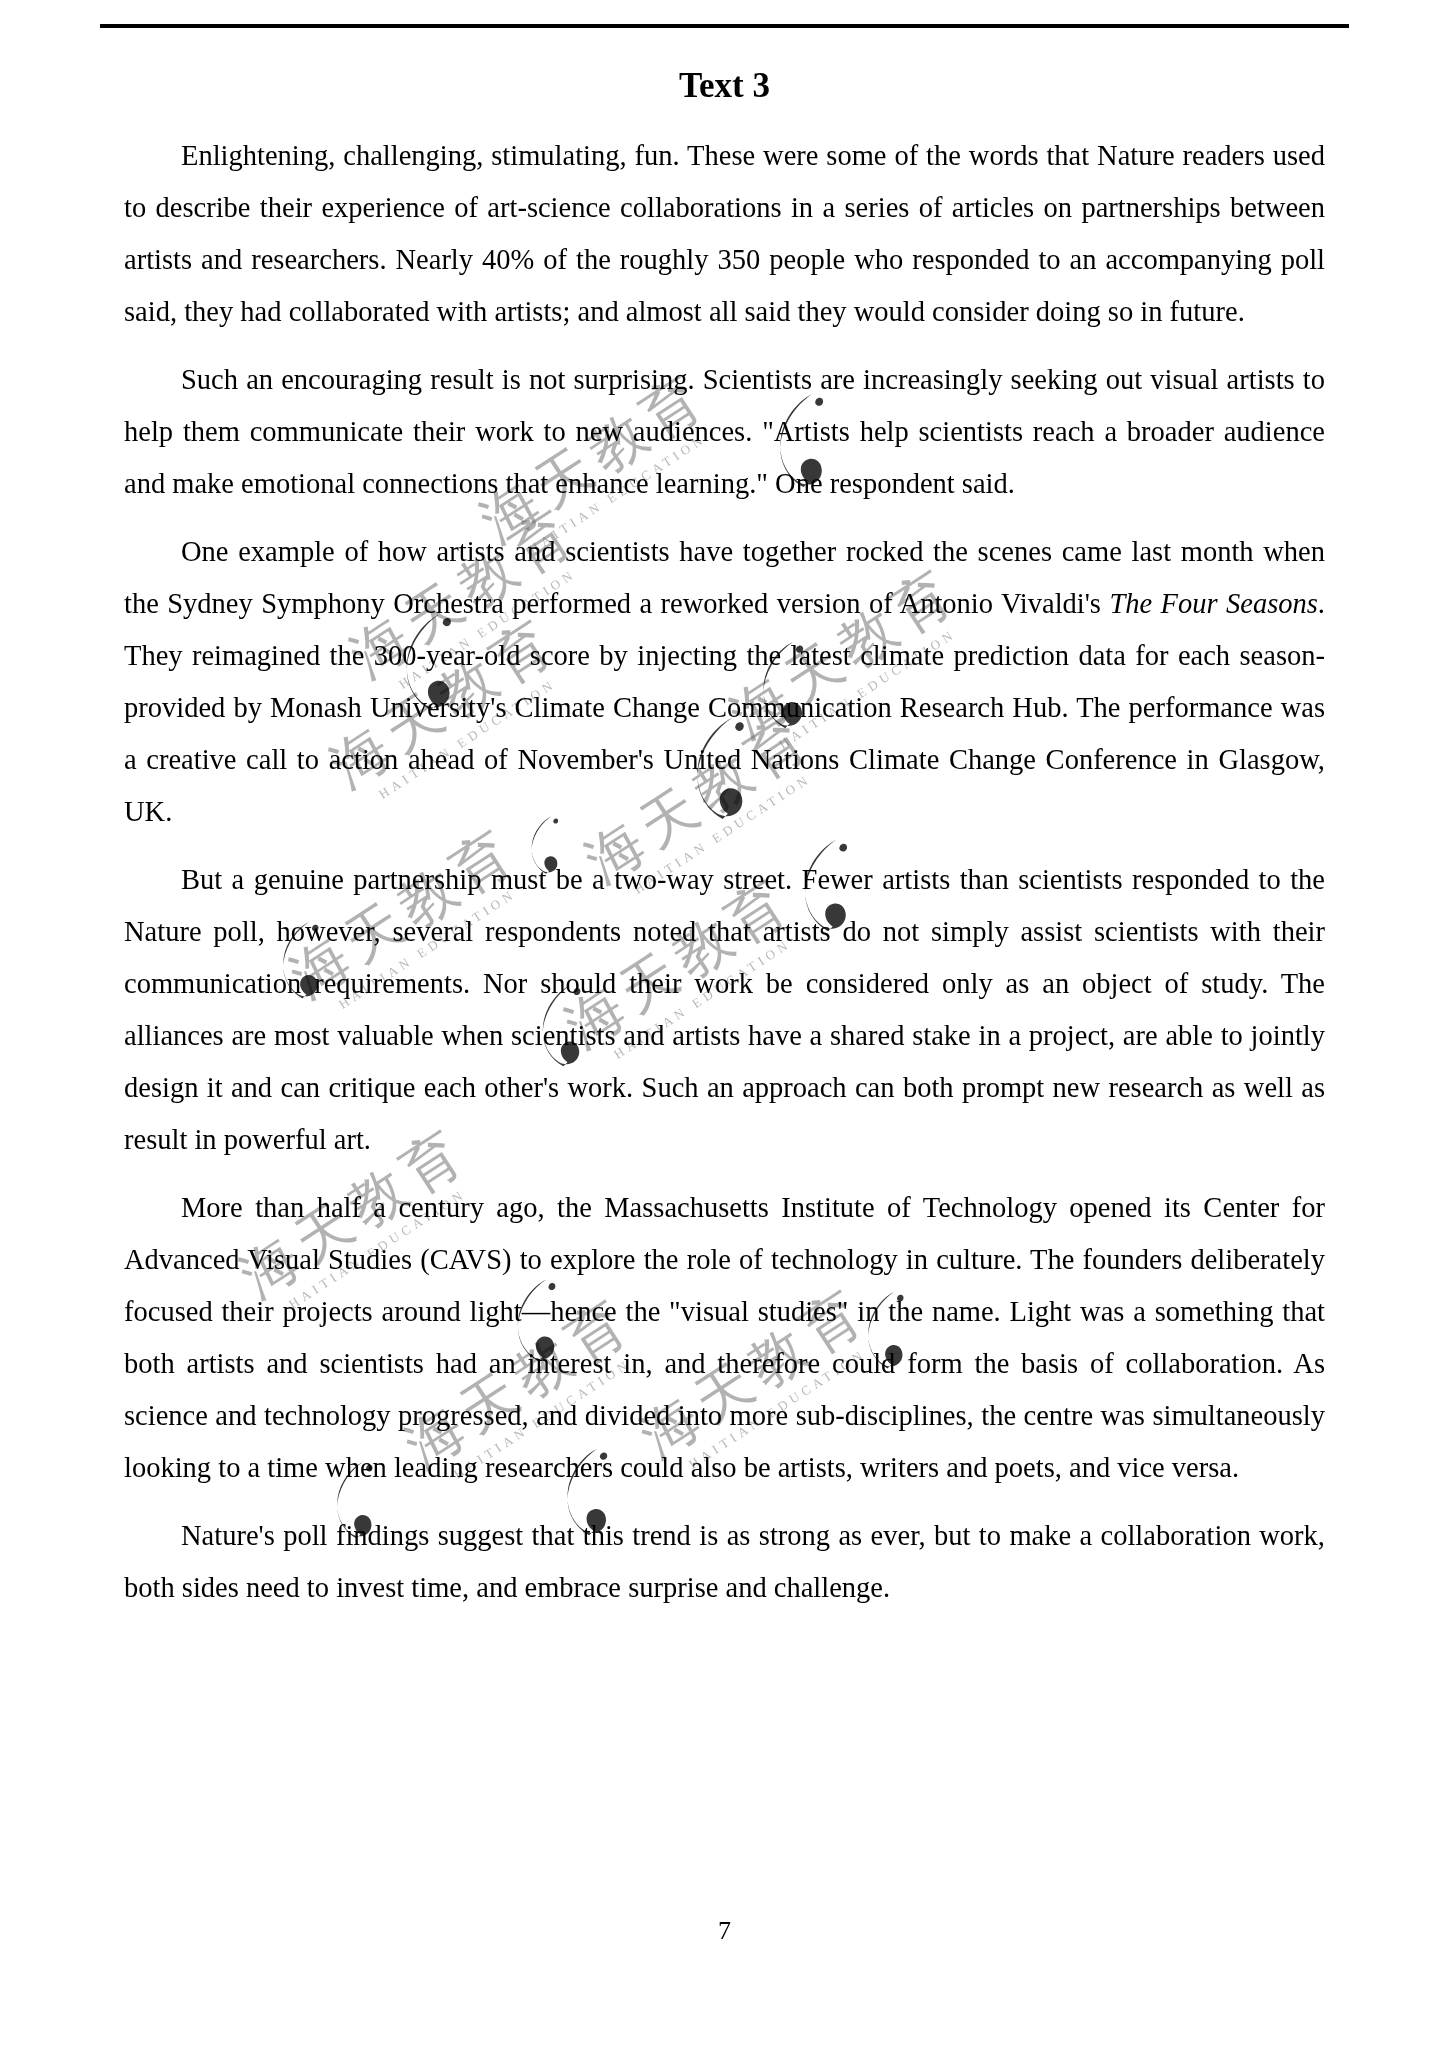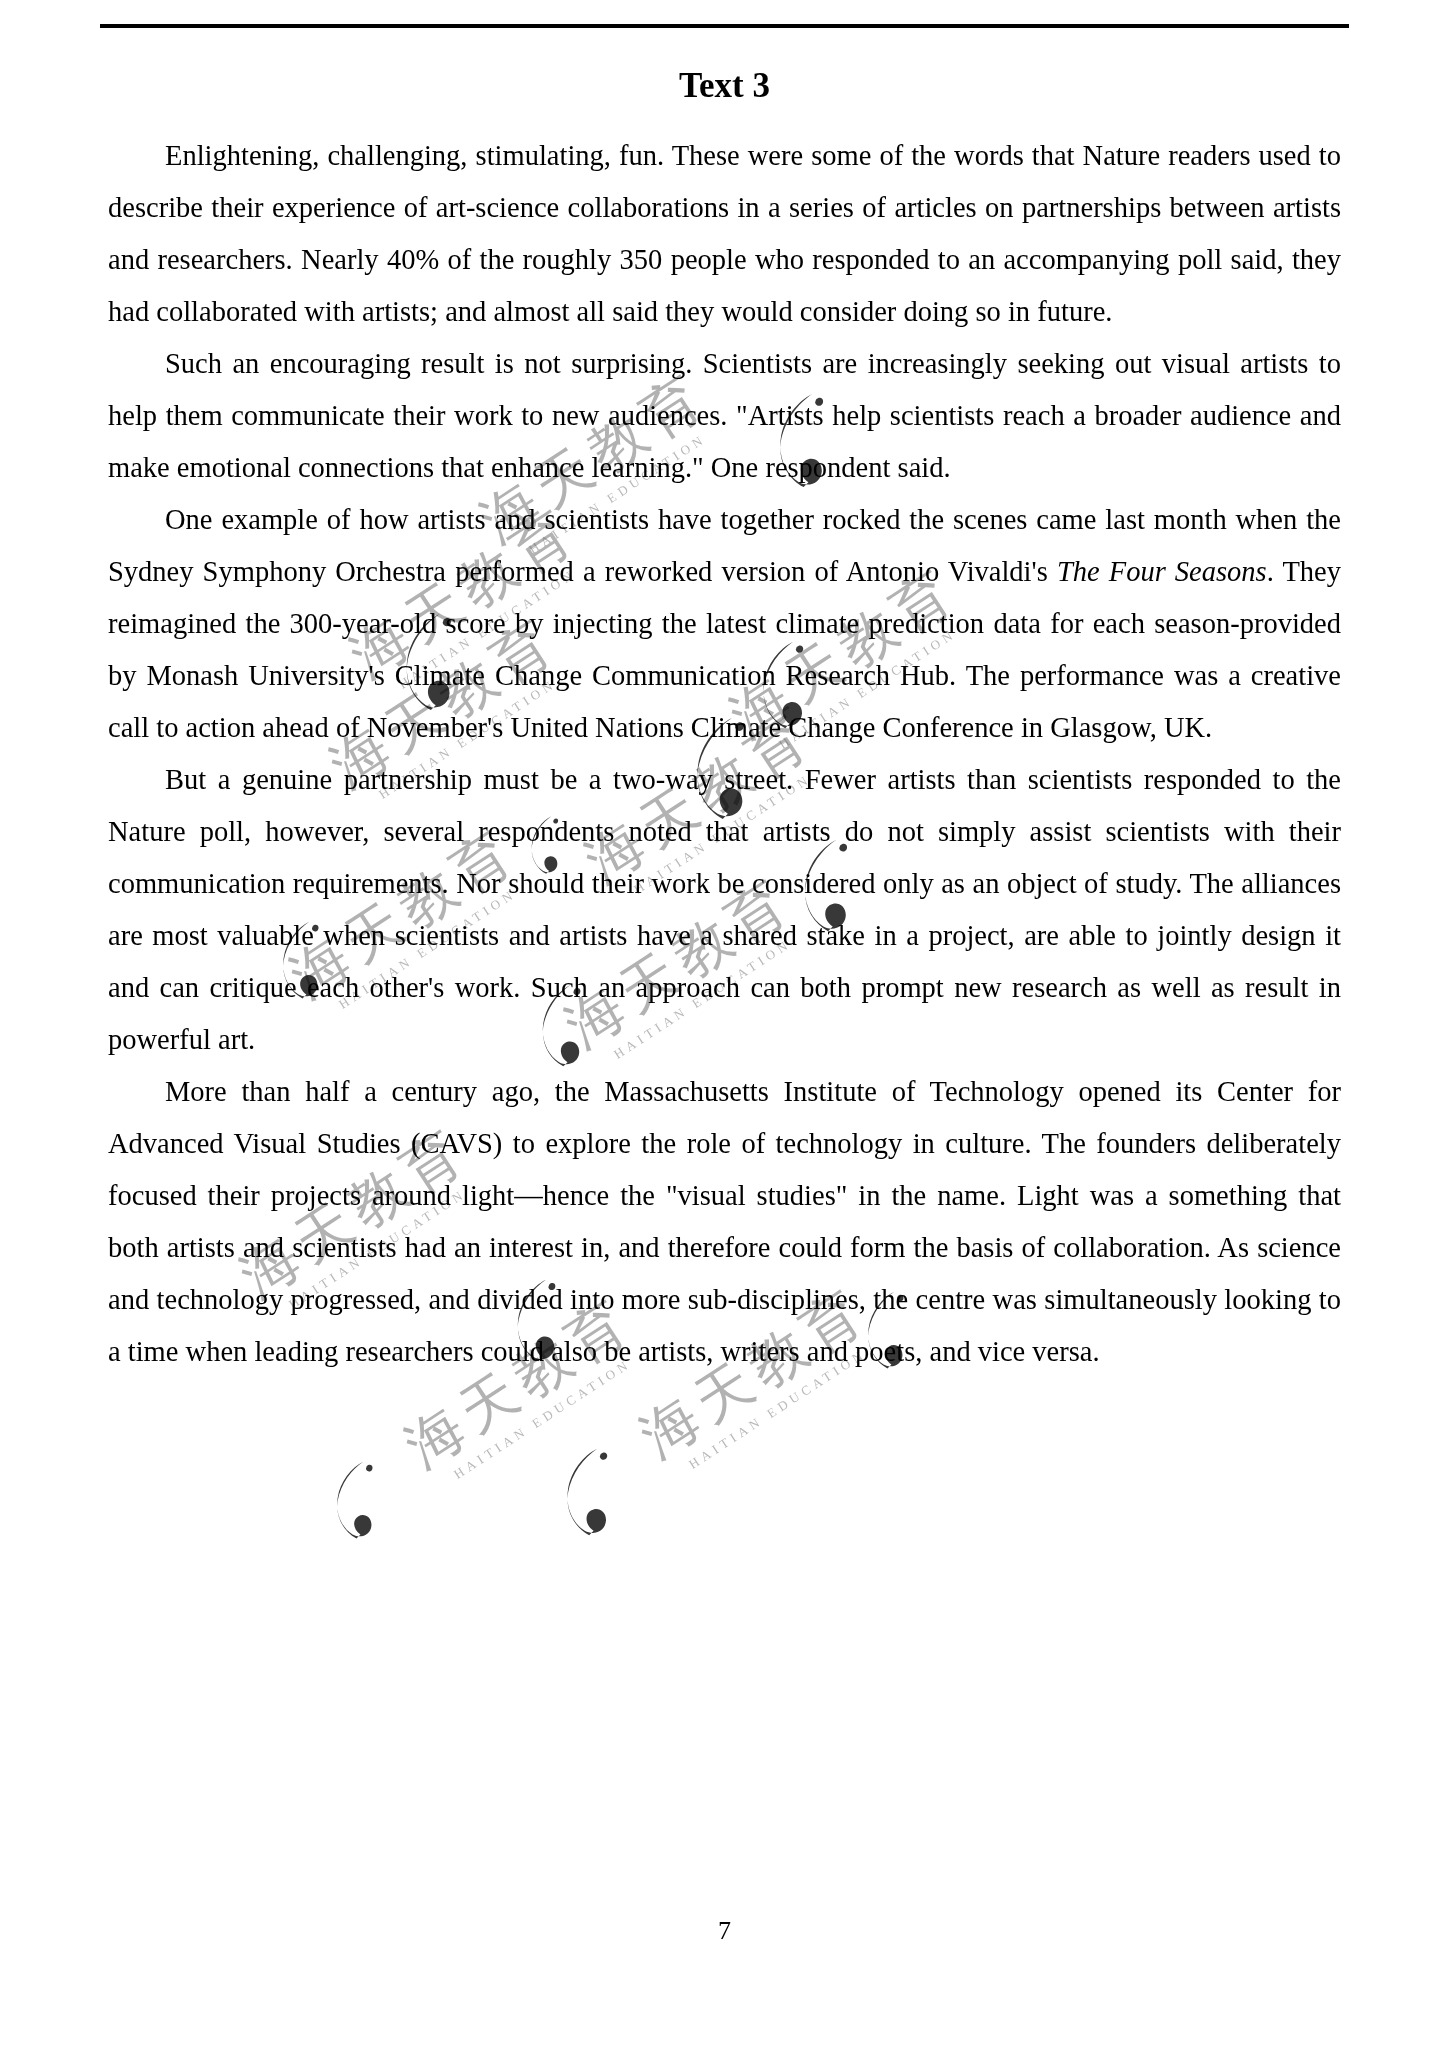--- a/index.html
+++ b/index.html
@@ -26,21 +26,21 @@
     background:#000;
   }
   .text3-title{
     margin-top:38px;
     text-align:center;
     font-size:35px;
     font-weight:bold;
   }
   .body-text{margin-top:24px;}
   .body-text p{
-    margin:0;
+    margin:16px;
     font-size:28.5px;
     line-height:52px;
     text-align:justify;
     text-indent:2em;
   }
   .italic{font-style:italic;}
   .page-number{
     position:absolute;
     bottom:102px;left:0;right:0;
     text-align:center;
@@ -84,20 +84,21 @@
     <div class="divider"></div>
 
     <div class="text3-title">Text 3</div>
 
     <div class="body-text">
       <p>Enlightening, challenging, stimulating, fun. These were some of the words that Nature readers used to describe their experience of art-science collaborations in a series of articles on partnerships between artists and researchers. Nearly 40% of the roughly 350 people who responded to an accompanying poll said, they had collaborated with artists; and almost all said they would consider doing so in future.</p>
       <p>Such an encouraging result is not surprising. Scientists are increasingly seeking out visual artists to help them communicate their work to new audiences. "Artists help scientists reach a broader audience and make emotional connections that enhance learning." One respondent said.</p>
       <p><span>One example of how artists and scientists have together rocked the scenes came last month when the Sydney Symphony Orchestra performed a reworked version of Antonio Vivaldi's </span><span class="italic">The Four Seasons</span><span>. They reimagined the 300-year-old score by injecting the latest climate prediction data for each season-provided by Monash University's Climate Change Communication Research Hub. The performance was a creative call to action ahead of November's United Nations Climate Change Conference in Glasgow, UK.</span></p>
       <p>But a genuine partnership must be a two-way street. Fewer artists than scientists responded to the Nature poll, however, several respondents noted that artists do not simply assist scientists with their communication requirements. Nor should their work be considered only as an object of study. The alliances are most valuable when scientists and artists have a shared stake in a project, are able to jointly design it and can critique each other's work. Such an approach can both prompt new research as well as result in powerful art.</p>
       <p>More than half a century ago, the Massachusetts Institute of Technology opened its Center for Advanced Visual Studies (CAVS) to explore the role of technology in culture. The founders deliberately focused their projects around light—hence the "visual studies" in the name. Light was a something that both artists and scientists had an interest in, and therefore could form the basis of collaboration. As science and technology progressed, and divided into more sub-disciplines, the centre was simultaneously looking to a time when leading researchers could also be artists, writers and poets, and vice versa.</p>
+      <p>Nature's poll findings suggest that this trend is as strong as ever, but to make a collaboration work, both sides need to invest time, and embrace surprise and challenge.</p>
     </div>
 
     <div class="page-number">7</div>
   </div>
 
   <div class="watermark-layer">
     <svg width="0" height="0" style="position:absolute" aria-hidden="true">
       <defs>
         <path id="wm-glyph-path" d="M46 2 C30 10 16 28 13 48 C10 68 18 86 32 95 C43 101 55 95 56 84 C57 73 47 67 39 72 C31 77 33 89 42 95 L37 100 C20 91 10 72 13 52 C17 30 31 12 46 2 Z M50 8 C54 4 59 7 57 12 C55 16 50 15 49 11 Z"></path>
       </defs>

